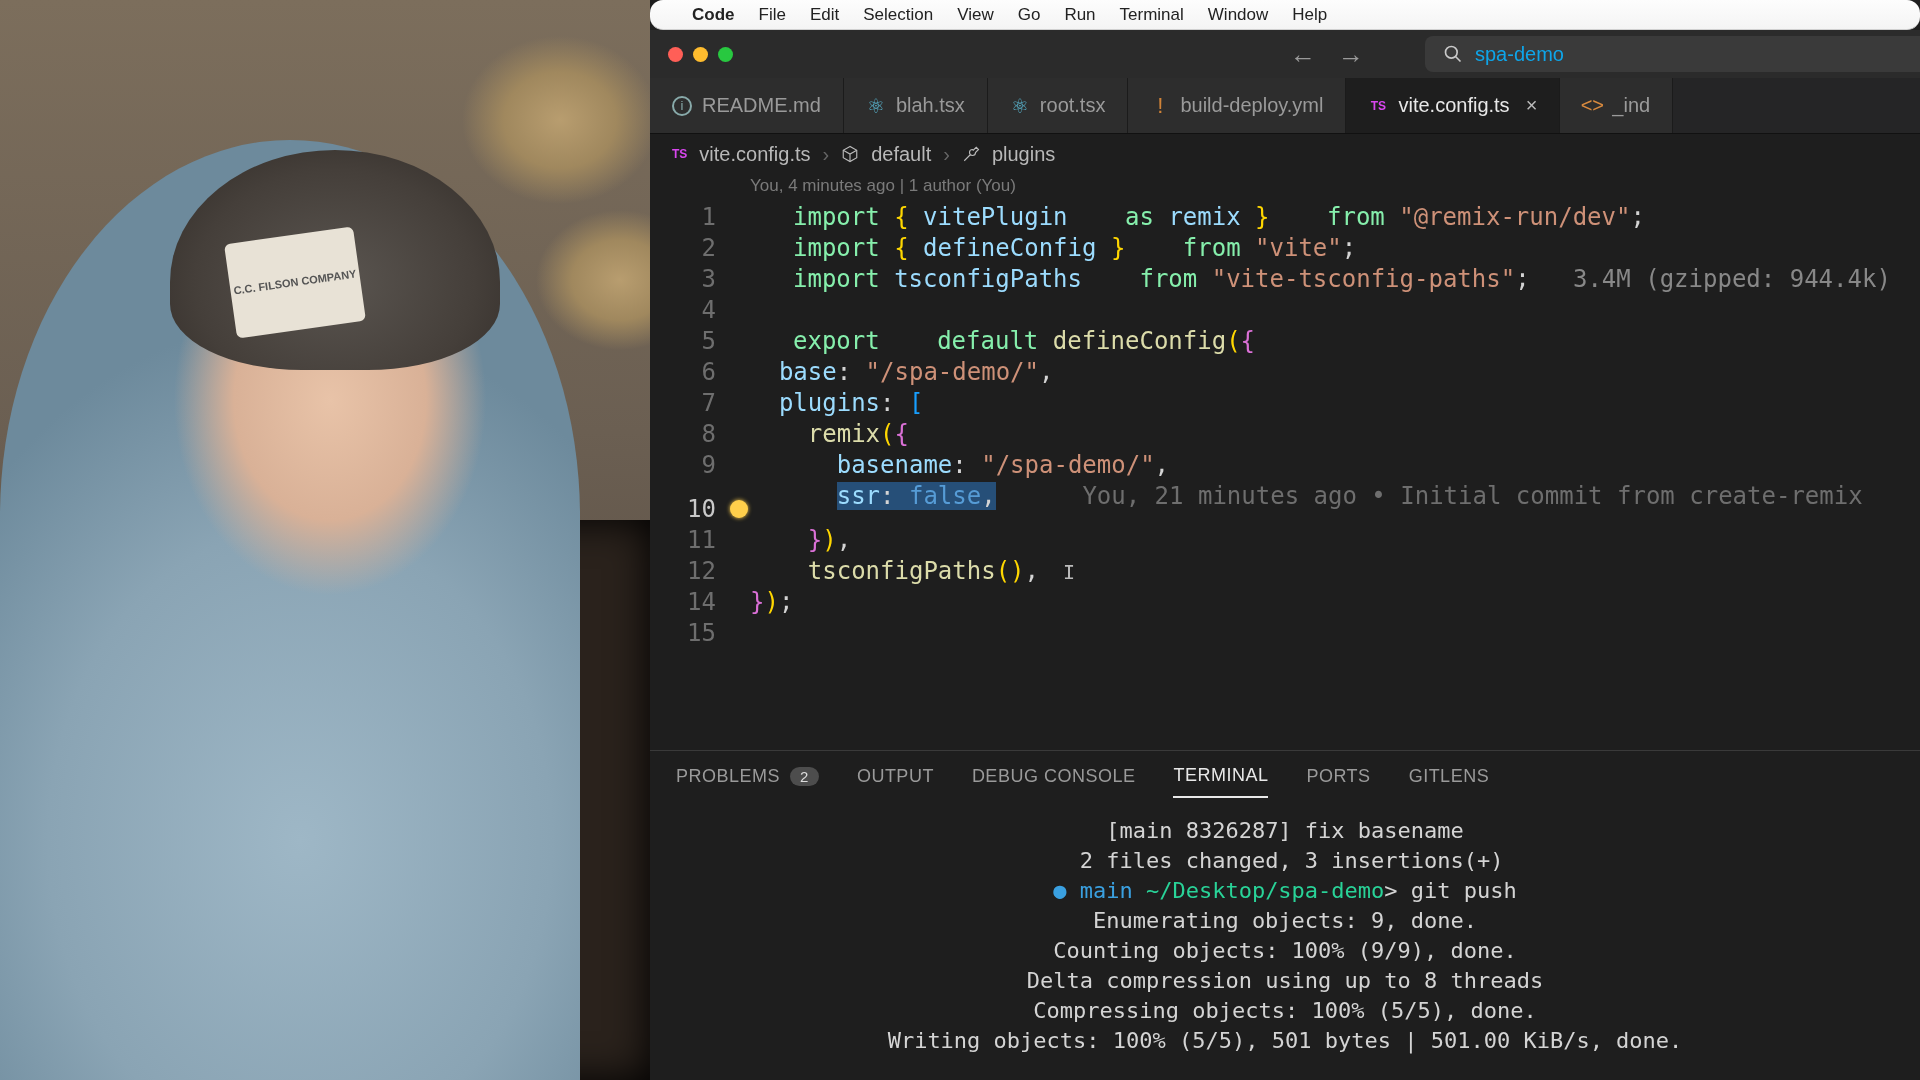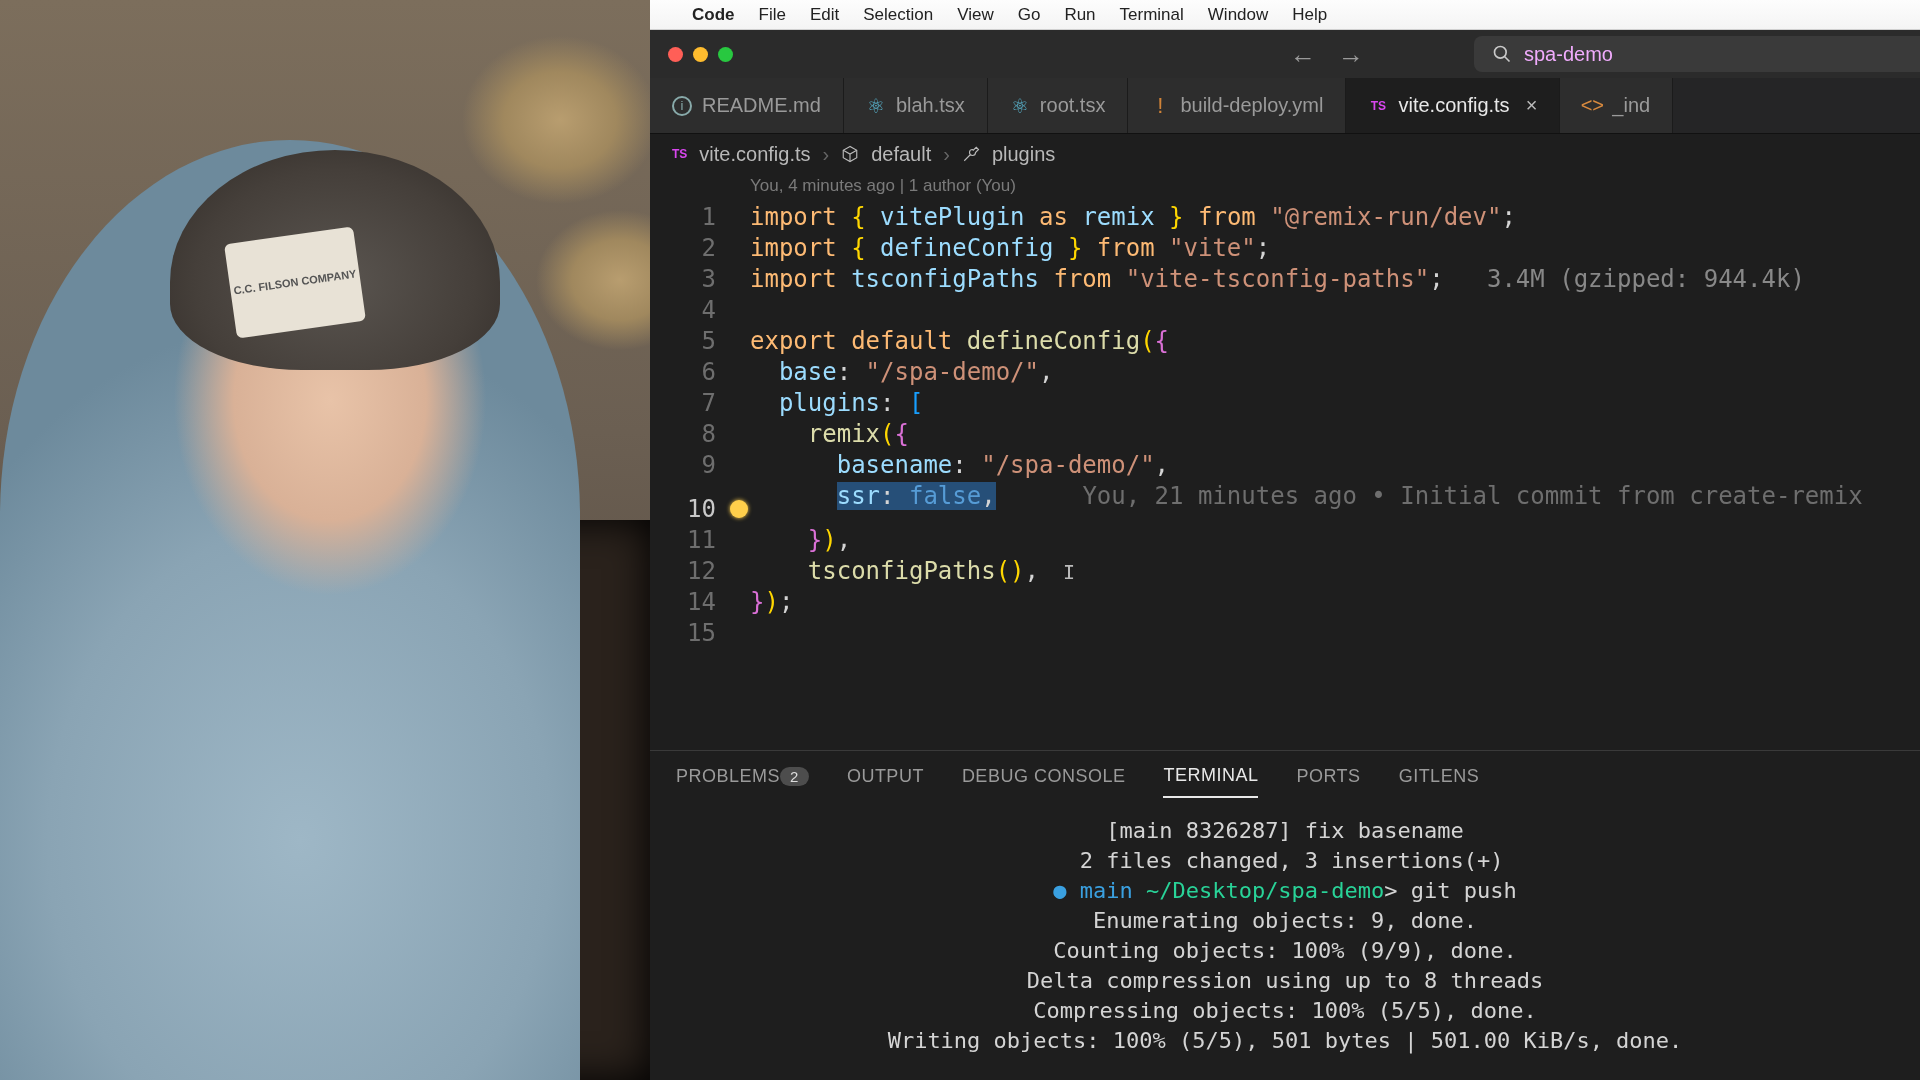--- a/index.html
+++ b/index.html
@@ -60,46 +60,47 @@
 }
 .mac-menubar {
   height:30px;
   background:linear-gradient(#fdfdfd,#f4f4f4);
   display:flex; align-items:center;
   padding:0 18px;
   gap:24px;
   font-size:17px;
   color:#222;
   border-bottom:1px solid #d0d0d0;
+  border-radius:13px;
 }
 .mac-menubar .apple { font-size:19px; }
 .mac-menubar .bold { font-weight:600; }
 .titlebar {
   height:48px;
   background:#2b2b2b;
   display:flex; align-items:center;
   padding:0 18px;
   position:relative;
 }
 .traffic { display:flex; gap:10px; }
 .traffic .dot { width:15px; height:15px; border-radius:50%; }
 .dot.red{background:#ff5f57;} .dot.yellow{background:#febc2e;} .dot.green{background:#28c840;}
 .navarrows {
   position:absolute; left:640px; top:50%; transform:translateY(-50%);
   display:flex; gap:22px; color:#9a9a9a; font-size:26px;
 }
 .navarrows span {cursor:pointer;}
 .searchbox {
   position:absolute; right:0; top:6px;
-  height:36px; width:446px;
+  height:36px; width:495px;
   background:#3a3a3a;
   border-radius:8px 0 0 8px;
   display:flex; align-items:center;
   padding:0 18px; gap:12px;
-  color:#f0abfc; font-size:20px;
+  color:#0ea5e9; font-size:20px;
 }
 .searchbox svg{width:20px;height:20px;fill:none;stroke:#c9c9c9;stroke-width:2;}
 .tabbar {
   height:56px;
   background:#252526;
   display:flex; align-items:stretch;
   border-bottom:1px solid #111;
   overflow:hidden;
 }
 .tab {
@@ -141,21 +142,21 @@
 .gutter {
   width:88px; text-align:right;
   padding-right:34px;
   color:#6e6e6e;
   user-select:none;
   position:relative;
 }
 .gutter.current{color:#c9c9c9;margin-top:13px;}
 .code { white-space:pre; color:#d4d4d4; flex:1; position:relative;}
 .bulb{position:absolute;left:68px;width:18px;height:18px;background:#ffcf4b;border-radius:50%;top:6px;box-shadow:0 0 4px #ffcf4b;}
-.tok-kw{color:#fdba74;}
+.tok-kw{color:#86efac;margin-left:43px;}
 .tok-fn{color:#dcdcaa;}
 .tok-var{color:#9cdcfe;text-align:center;}
 .tok-str{color:#ce9178;}
 .tok-bool{color:#569cd6;}
 .tok-punc{color:#d4d4d4;}
 .tok-brace{color:#ffd700;}
 .tok-brace2{color:#da70d6;}
 .tok-brace3{color:#179fff;}
 .tok-hint{color:#6e6e6e;}
 .tok-size{color:#888;}
@@ -170,21 +171,21 @@
   background:#1e1e1e;
   border-top:1px solid #3a3a3a;
   display:flex; flex-direction:column;
 }
 .panel-tabs{
   display:flex; gap:38px;
   padding:14px 26px 0;
   font-size:18px; color:#9a9a9a;
   letter-spacing:0.5px;
 }
-.ptab{cursor:pointer;padding-bottom:10px;display:flex;align-items:center;}
+.ptab{cursor:pointer;padding-bottom:10px;display:flex;align-items:center;gap:10px;}
 .ptab.active{color:#e8e8e8;border-bottom:2px solid #e8e8e8;}
 .badge{background:#4d4d4d;color:#ddd;border-radius:12px;padding:1px 10px;font-size:15px;}
 .terminal{
   flex:1; overflow:hidden;
   font-family:"SF Mono","Menlo",monospace;
   font-size:22px; line-height:30px;
   padding:18px 26px;
   color:#d4d4d4;
   white-space:pre;
   text-align:center;

